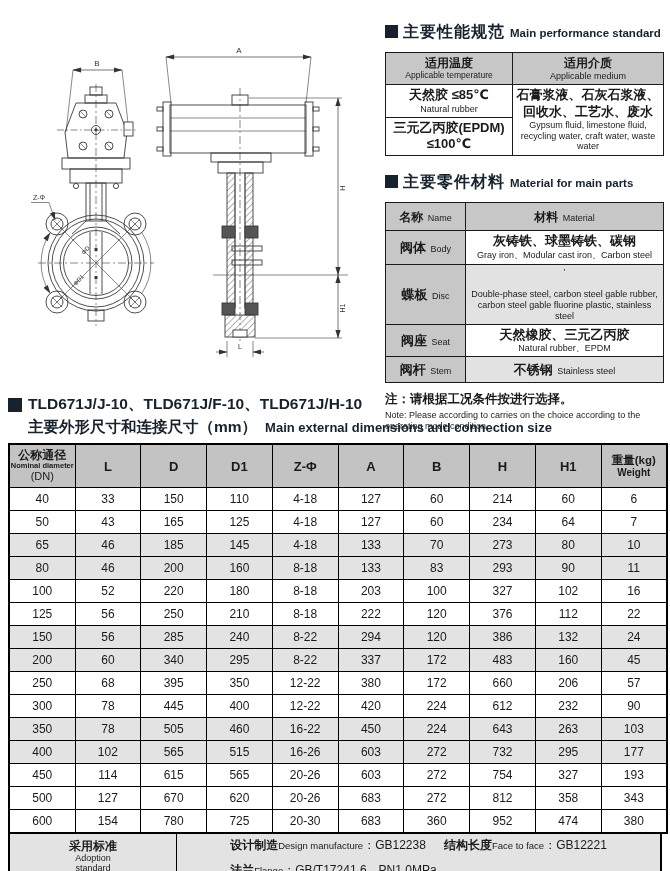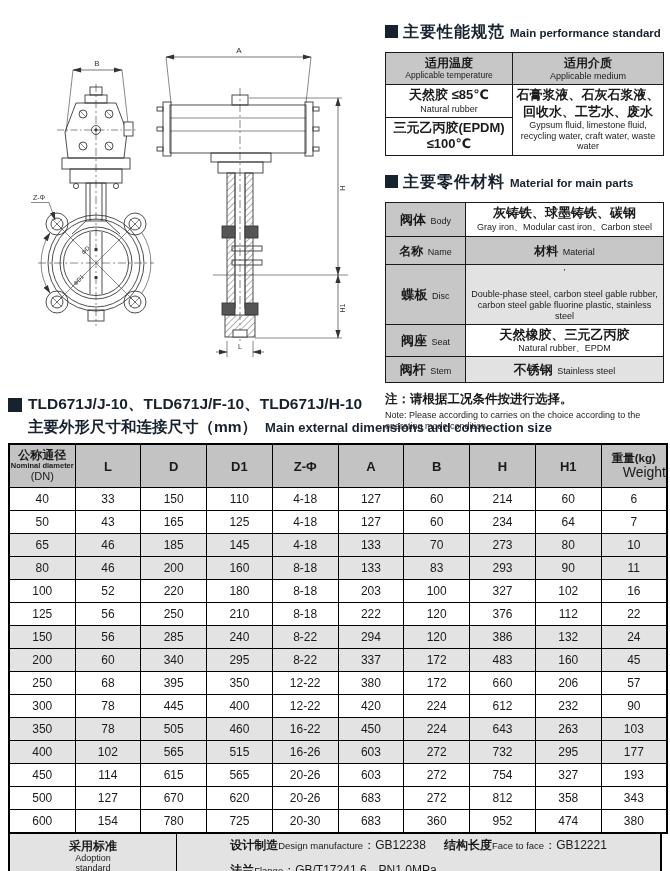--- a/index.html
+++ b/index.html
@@ -38,21 +38,21 @@
   .title-line2 .en{font-size:13px;font-weight:bold;}
   
   .dim-wrap{position:absolute;left:8px;top:443px;width:654px;}
   .dim-table{width:660px;table-layout:fixed;border:2px solid #000;}
   .dim-table th,.dim-table td{border:1px solid #000;text-align:center;vertical-align:middle;}
   .dim-table thead th{background:#c3c3c3;height:42px;font-size:13px;font-weight:bold;padding:0;}
   .dim-table thead .dn-zh{font-size:12px;font-weight:bold;line-height:1.1;}
   .dim-table thead .dn-en{font-size:7.5px;font-weight:bold;line-height:1.1;}
   .dim-table thead .dn-unit{font-size:11px;font-weight:normal;line-height:1.2;}
   .dim-table thead .w-zh{font-size:11.5px;font-weight:bold;line-height:1.15;}
-  .dim-table thead .w-en{font-size:14px;font-weight:normal;line-height:1.1;text-align:right;}
+  .dim-table thead .w-en{font-size:10px;font-weight:bold;line-height:1.1;}
   .dim-table tbody td{height:22px;font-size:12px;padding:0;}
   .dim-table tbody tr.shaded td{background:#e3e3e3;}
   .footer-bar{display:flex;width:654px;border:2px solid #000;border-top:0;background:#e3e3e3;box-sizing:border-box;height:48px;}
   .footer-left{width:167px;border-right:1px solid #000;display:flex;flex-direction:column;justify-content:center;align-items:center;box-sizing:border-box;}
   .footer-left .zh{font-size:12px;font-weight:bold;line-height:1.15;}
   .footer-left .en{font-size:9px;line-height:1.1;}
   .footer-right{flex:1;display:flex;align-items:center;justify-content:center;}
   .footer-lines{text-align:left;}
   .footer-lines .line{line-height:1.55;white-space:nowrap;}
   .footer-lines .zh{font-size:12px;font-weight:bold;}
@@ -270,39 +270,39 @@
     <span class="zh">主要零件材料</span>
     <span class="en">Material for main parts</span>
   </div>
 
   <table class="mini">
     <colgroup>
         <col style="width:80px">
         <col style="width:198px">
       </colgroup>
     <tbody>
-        <tr style="height:34px">
-      <td class="name-col">
-        <span class="zh-main">阀体</span>
-        <span class="en-sub2">Body</span>
-      </td>
-      <td>
-        <div class="zh-main">灰铸铁、球墨铸铁、碳钢</div>
-        <div class="en-sub2">Gray iron、Modular cast iron、Carbon steel</div>
-      </td>
-    </tr>
-    <tr style="height:28px">
+        <tr style="height:28px">
       <th>
         <span class="zh-main" style="font-size:12px">名称</span>
         <span class="en-sub2">Name</span>
       </th>
       <th>
         <span class="zh-main" style="font-size:12px">材料</span>
         <span class="en-sub2">Material</span>
       </th>
+    </tr>
+    <tr style="height:34px">
+      <td class="name-col">
+        <span class="zh-main">阀体</span>
+        <span class="en-sub2">Body</span>
+      </td>
+      <td>
+        <div class="zh-main">灰铸铁、球墨铸铁、碳钢</div>
+        <div class="en-sub2">Gray iron、Modular cast iron、Carbon steel</div>
+      </td>
     </tr>
     <tr style="height:58px">
       <td class="name-col">
         <span class="zh-main">蝶板</span>
         <span class="en-sub2">Disc</span>
       </td>
       <td class="shade-cell">
         <div class="en-sub2" style="margin-bottom:12px">’</div>
         <div class="en-sub2">Double-phase steel, carbon steel gable rubber, carbon steel gable fluorine plastic, stainless steel</div>
       </td>

